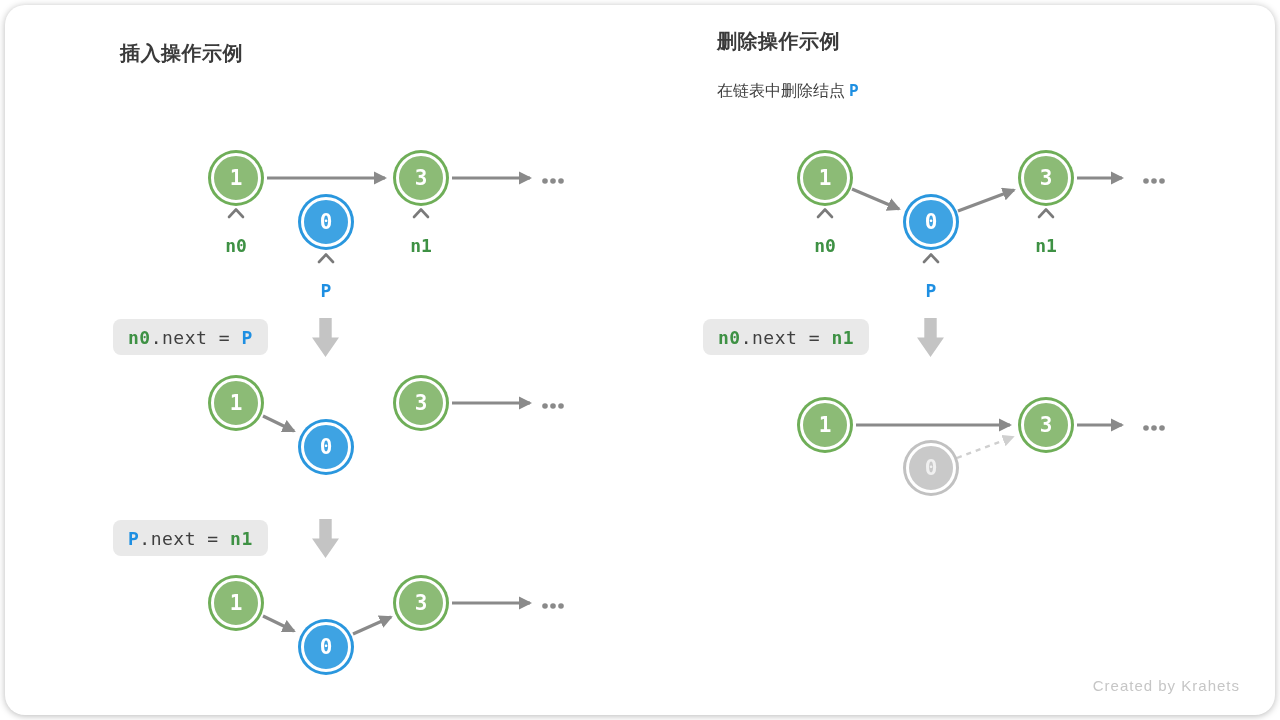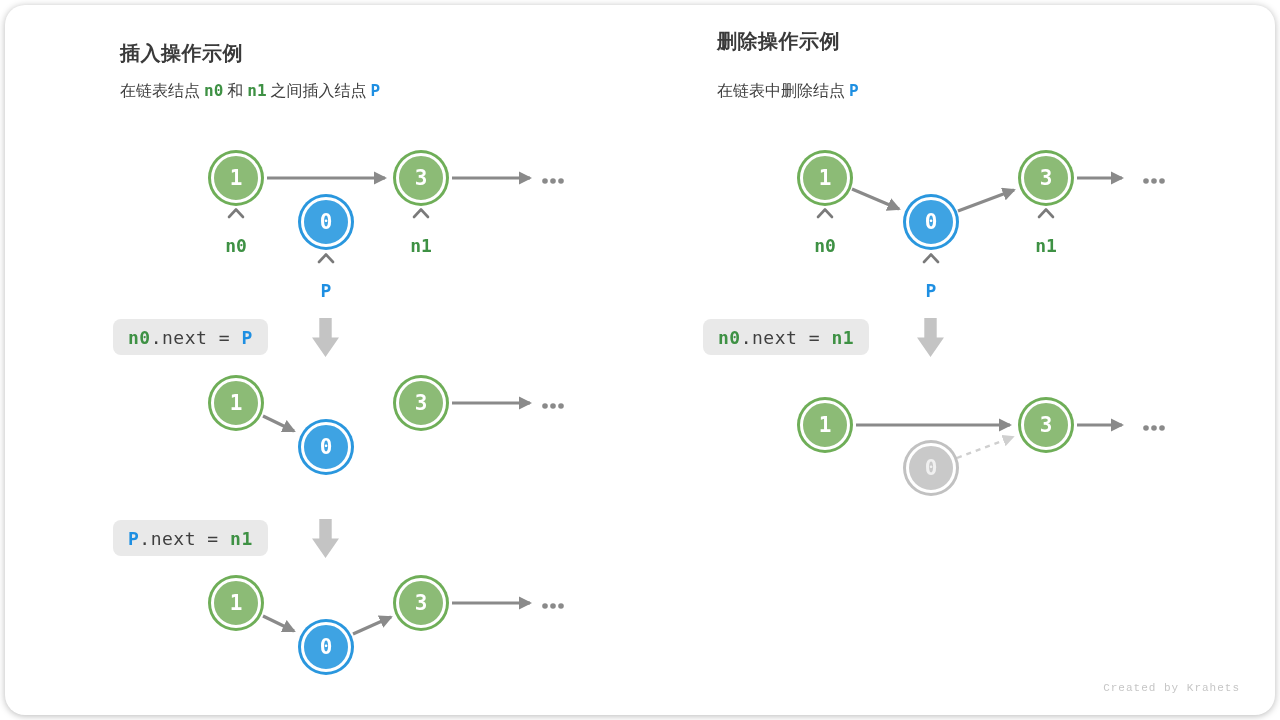--- a/index.html
+++ b/index.html
@@ -39,32 +39,31 @@
           border:3px solid #ffffff; box-sizing:content-box;
           display:flex; align-items:center; justify-content:center;
           font-family:"DejaVu Sans Mono", monospace; font-weight:bold;
           font-size:21px; color:#ffffff; }
 
   .var-label { position:absolute; transform:translateX(-50%);
           font-family:"DejaVu Sans Mono", monospace; font-weight:bold;
           font-size:18px; white-space:nowrap; }
 
   .footer { position:absolute; right:40px; bottom:26px;
-          font-family:Liberation Mono, monospace; font-size:11px;
+          font-family:Liberation Sans, sans-serif; font-size:15px;
           color:#C6C6C6; letter-spacing:1px; }
 </style>
 </head>
 <body>
 
 <div class="card"></div>
 
 <div class="stage">
 
   <div class="panel-title" style="left:120px; top:40px;">插入操作示例</div>
-  <div class="panel-sub" style="left:120px; top:81px;"><span class="seg-plain">在链表结点</span><span class="seg-green">n0</span><span class="seg-plain">和</span><span class="seg-green">n1</span><span class="seg-plain">之间插入结点</span><span class="seg-blue">P</span></div>
 
   <div class="panel-title" style="left:717px; top:28px;">删除操作示例</div>
   <div class="panel-sub" style="left:717px; top:81px;"><span class="seg-plain">在链表中删除结点</span><span class="seg-blue">P</span></div>
 
   <svg class="overlay" id="overlay" width="1280" height="720">
     <defs>
       <marker id="ah" viewBox="0 0 10 10" refX="8.5" refY="5" markerWidth="4.2" markerHeight="4.2" orient="auto-start-reverse">
         <path d="M0 0 L10 5 L0 10 z" fill="#8A8A8A"></path>
       </marker>
       <marker id="ahl" viewBox="0 0 10 10" refX="8.5" refY="5" markerWidth="5" markerHeight="5" orient="auto-start-reverse">

